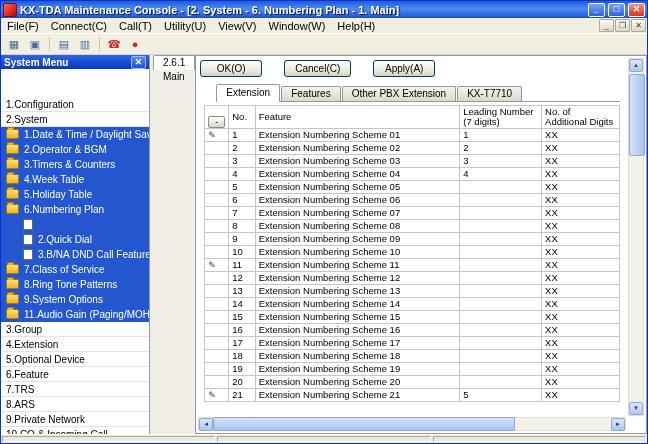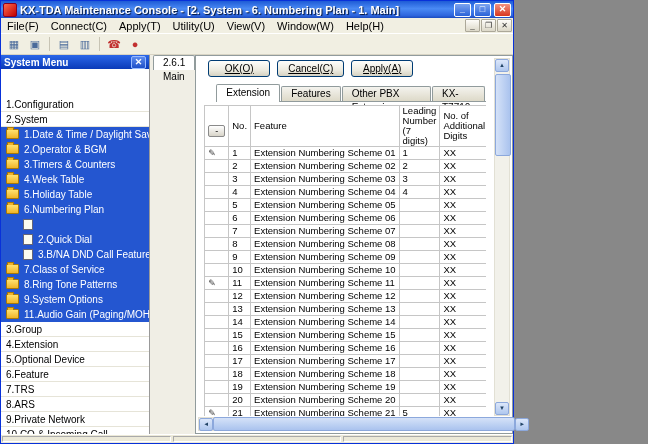--- a/index.html
+++ b/index.html
@@ -1,17 +1,17 @@
 <!DOCTYPE html>
 <html><head>
 <meta charset="utf-8">
 <style>
   html,body{margin:0;padding:0;}
   body{width:648px;height:444px;overflow:hidden;font-family:"Liberation Sans",sans-serif;background:#888;}
-  .window{width:514px;height:444px;box-sizing:border-box;border:1px solid #0831D9;display:flex;flex-direction:column;background:#ECE9D8;}
+  .window{width:648px;height:444px;box-sizing:border-box;border:1px solid #0831D9;display:flex;flex-direction:column;background:#ECE9D8;}
 
   
   .titlebar{height:17px;flex:0 0 17px;display:flex;align-items:center;gap:3px;padding:0 2px;
     background:linear-gradient(to bottom,#1E5BD6 0%,#4A8AF4 45%,#2E66DE 85%,#1A4BBE 100%);
     color:#fff;font-size:11px;font-weight:bold;}
   .appicon{width:12px;height:12px;border-radius:2px;background:linear-gradient(135deg,#ff6a4d,#c00000);border:1px solid #802;}
   .title{flex:1;white-space:nowrap;overflow:hidden;text-shadow:1px 1px 1px #013;}
   .wbtn{width:17px;height:14px;box-sizing:border-box;border:1px solid #fff;border-radius:2px;color:#fff;
     font-size:9px;line-height:11px;text-align:center;background:linear-gradient(#7BA4F0,#2B63D8);font-weight:bold;}
   .wbtn.close{background:linear-gradient(#F09380,#D8361F);}
@@ -48,21 +48,21 @@
   .folder-ico{width:11px;height:8px;background:linear-gradient(#FFE170,#F0B428);border:1px solid #A87808;border-radius:1px;position:relative;}
   .folder-ico::before{content:"";position:absolute;left:0;top:-3px;width:5px;height:2px;background:#F0B428;border:1px solid #A87808;border-bottom:none;}
   .page-ico{width:8px;height:9px;background:#FDFDF0;border:1px solid #667;}
 
   
   .main{flex:1;min-width:0;display:flex;background:#F0EEE5;}
   .doctab-row{height:15px;flex:0 0 15px;display:flex;align-items:flex-end;padding-left:3px;}
   .doctab{height:14px;line-height:14px;padding:0 9px;font-size:10px;background:#fff;border:1px solid #919B9C;border-bottom:none;border-radius:2px 2px 0 0;}
   .panel{flex:1;min-height:0;position:relative;background:#fff;border:1px solid #919B9C;border-top:1px solid #919B9C;}
 
-  .btnrow{position:absolute;top:4px;left:12px;display:flex;gap:7px;text-decoration:underline;}
+  .btnrow{position:absolute;top:4px;left:4px;display:flex;gap:22px;}
   .xpbtn{min-width:62px;height:17px;box-sizing:border-box;font-size:10px;font-family:"Liberation Sans",sans-serif;
     border:1px solid #003C74;border-radius:3px;background:linear-gradient(#FEFEFB,#EDEBE0 60%,#D6D2C2);padding:0 10px;}
 
   .tabs{position:absolute;top:28px;left:20px;right:26px;height:17px;border-bottom:1px solid #919B9C;display:flex;align-items:flex-end;}
   .tab{height:14px;line-height:14px;padding:0 9px;font-size:10px;border:1px solid #919B9C;border-bottom:none;border-radius:2px 2px 0 0;
     background:linear-gradient(#F4F3EE,#DDD9C8);margin-right:1px;position:relative;}
   .tab.active{height:17px;line-height:16px;background:#fff;z-index:2;top:1px;}
 
   .tablewrap{position:absolute;top:49px;left:8px;right:26px;bottom:17px;overflow:hidden;}
   table.grid{border-collapse:collapse;table-layout:fixed;font-size:9.5px;}
@@ -98,21 +98,21 @@
     <span class="title">KX-TDA Maintenance Console - [2. System - 6. Numbering Plan - 1. Main]</span>
     <span class="wbtn">_</span>
     <span class="wbtn">□</span>
     <span class="wbtn close">✕</span>
   </div>
 
   <div class="menubar">
     <span class="menu-items" id="menu-items">
         <span class="menu-item">File(F)</span>
         <span class="menu-item">Connect(C)</span>
-        <span class="menu-item">Apply(T)</span>
+        <span class="menu-item">Call(T)</span>
         <span class="menu-item">Utility(U)</span>
         <span class="menu-item">View(V)</span>
         <span class="menu-item">Window(W)</span>
         <span class="menu-item">Help(H)</span>
       </span>
     <span class="mdibtn">_</span>
     <span class="mdibtn">❐</span>
     <span class="mdibtn">✕</span>
   </div>
 

